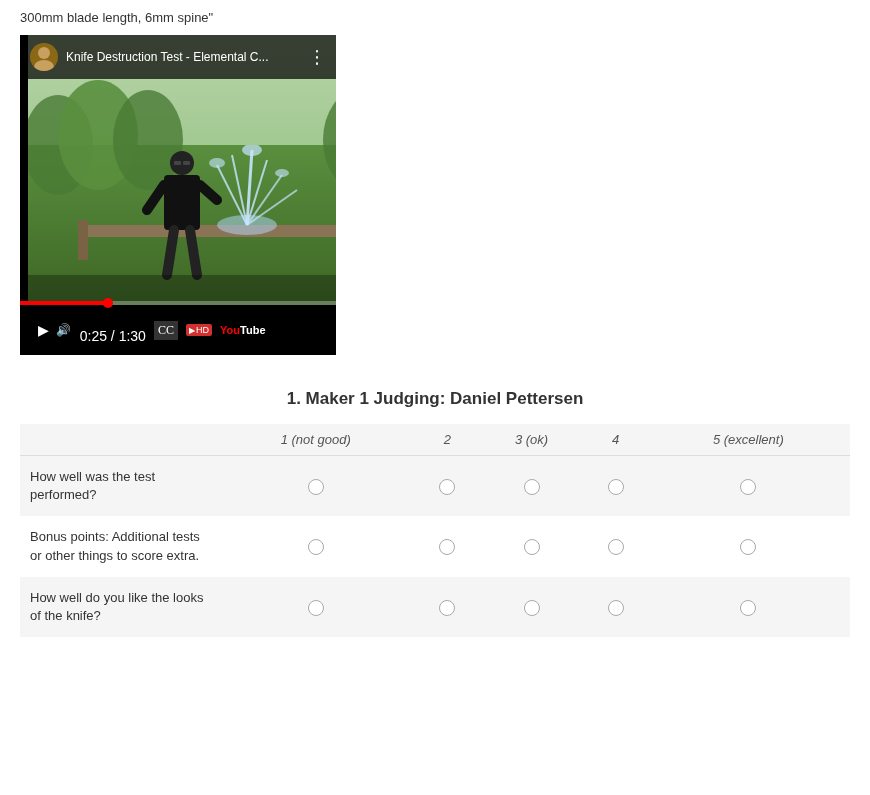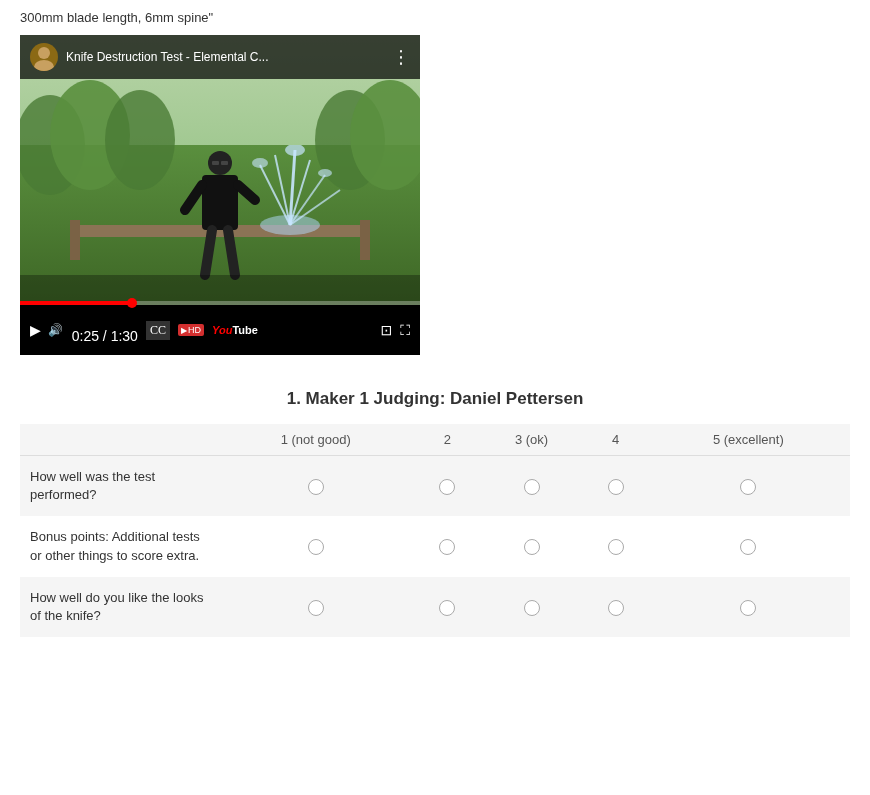--- a/index.html
+++ b/index.html
@@ -26,25 +26,26 @@
       color: #333;
       margin-bottom: 10px;
     }
 
     .video-container {
       width: 400px;
       margin-bottom: 20px;
     }
 
     .video-embed {
-      width: 400px;
+      width: 316px;
       height: 320px;
       background: #000;
       position: relative;
       overflow: hidden;
+      padding-left: 8px;
     }
 
     .video-thumbnail {
       width: 100%;
       height: 270px;
       background: linear-gradient(180deg, #7aab5e 0%, #5a8f3e 40%, #4a7d30 60%, #3d6625 100%);
       position: relative;
       overflow: hidden;
     }
 
@@ -190,21 +191,20 @@
     }
 
     .youtube-logo {
       color: #fff;
       font-size: 11px;
       font-weight: bold;
     }
 
     .youtube-red {
       color: #f00;
-      font-style: italic;
     }
 
     .cast-icon, .fullscreen-icon {
       color: #fff;
       font-size: 14px;
       cursor: pointer;
     }
 
     .spacer {
       flex: 1;
@@ -223,20 +223,21 @@
       border-collapse: collapse;
     }
 
     .rating-table th {
       font-size: 13px;
       font-weight: normal;
       color: #555;
       text-align: center;
       padding: 8px 4px;
       border-bottom: 1px solid #ddd;
+      font-style: italic;
     }
 
     .rating-table th:first-child {
       text-align: left;
       width: 195px;
     }
 
     .rating-table td {
       padding: 12px 4px;
       text-align: center;

